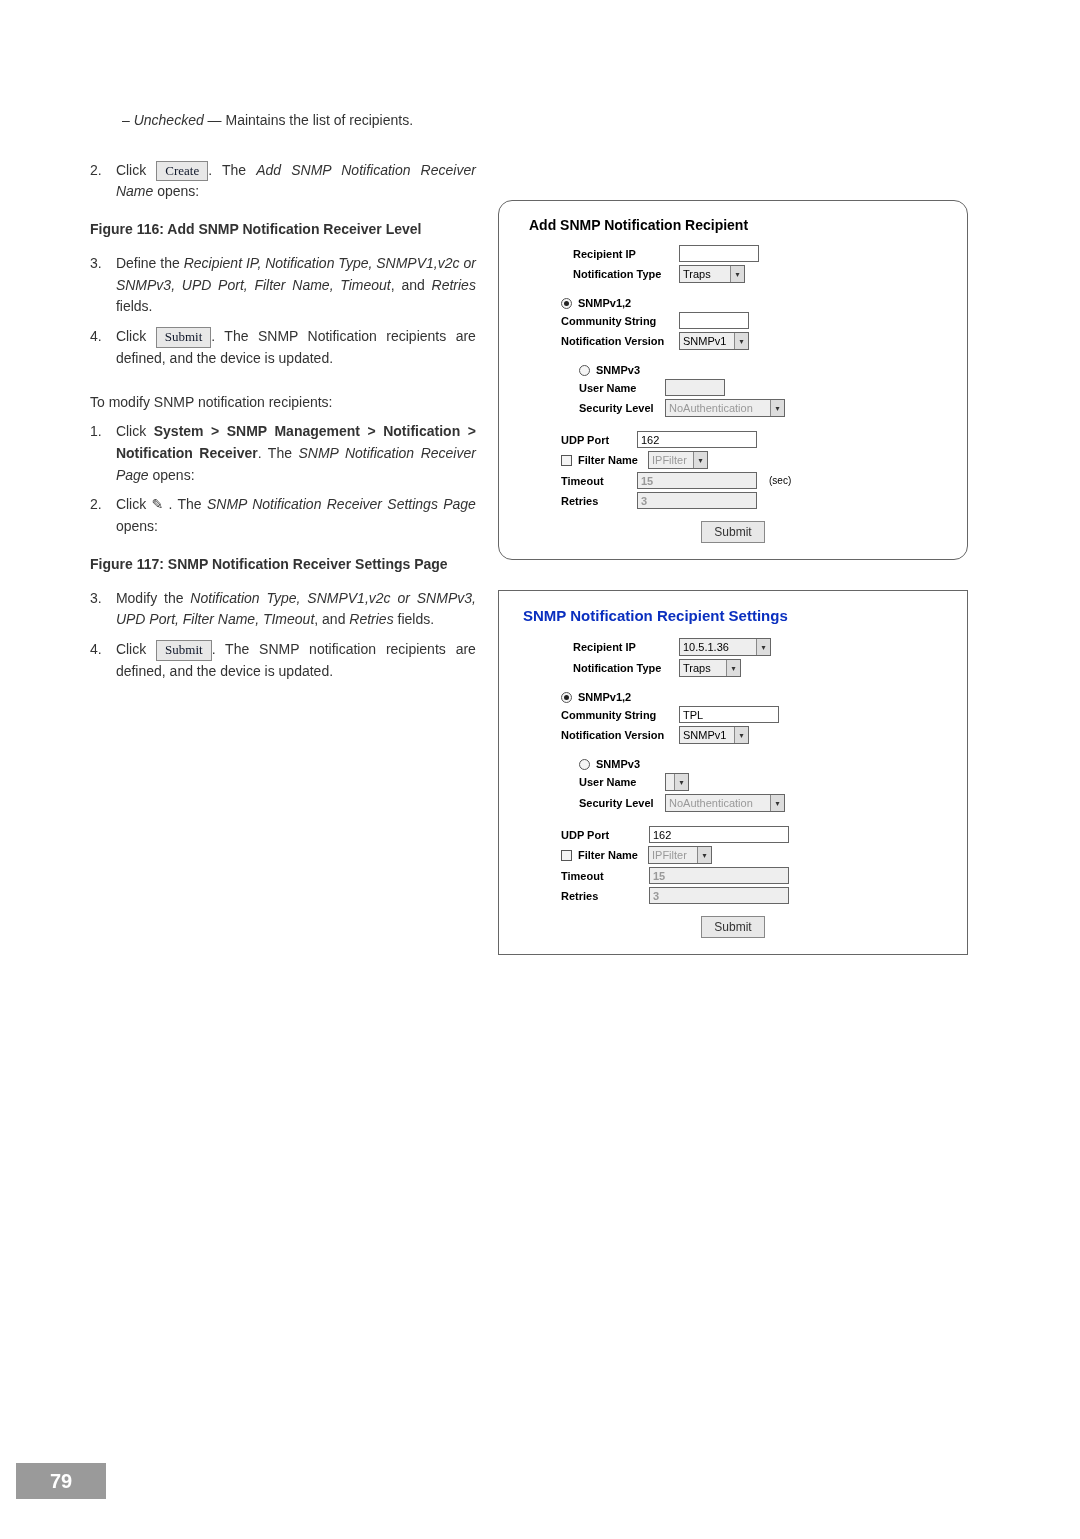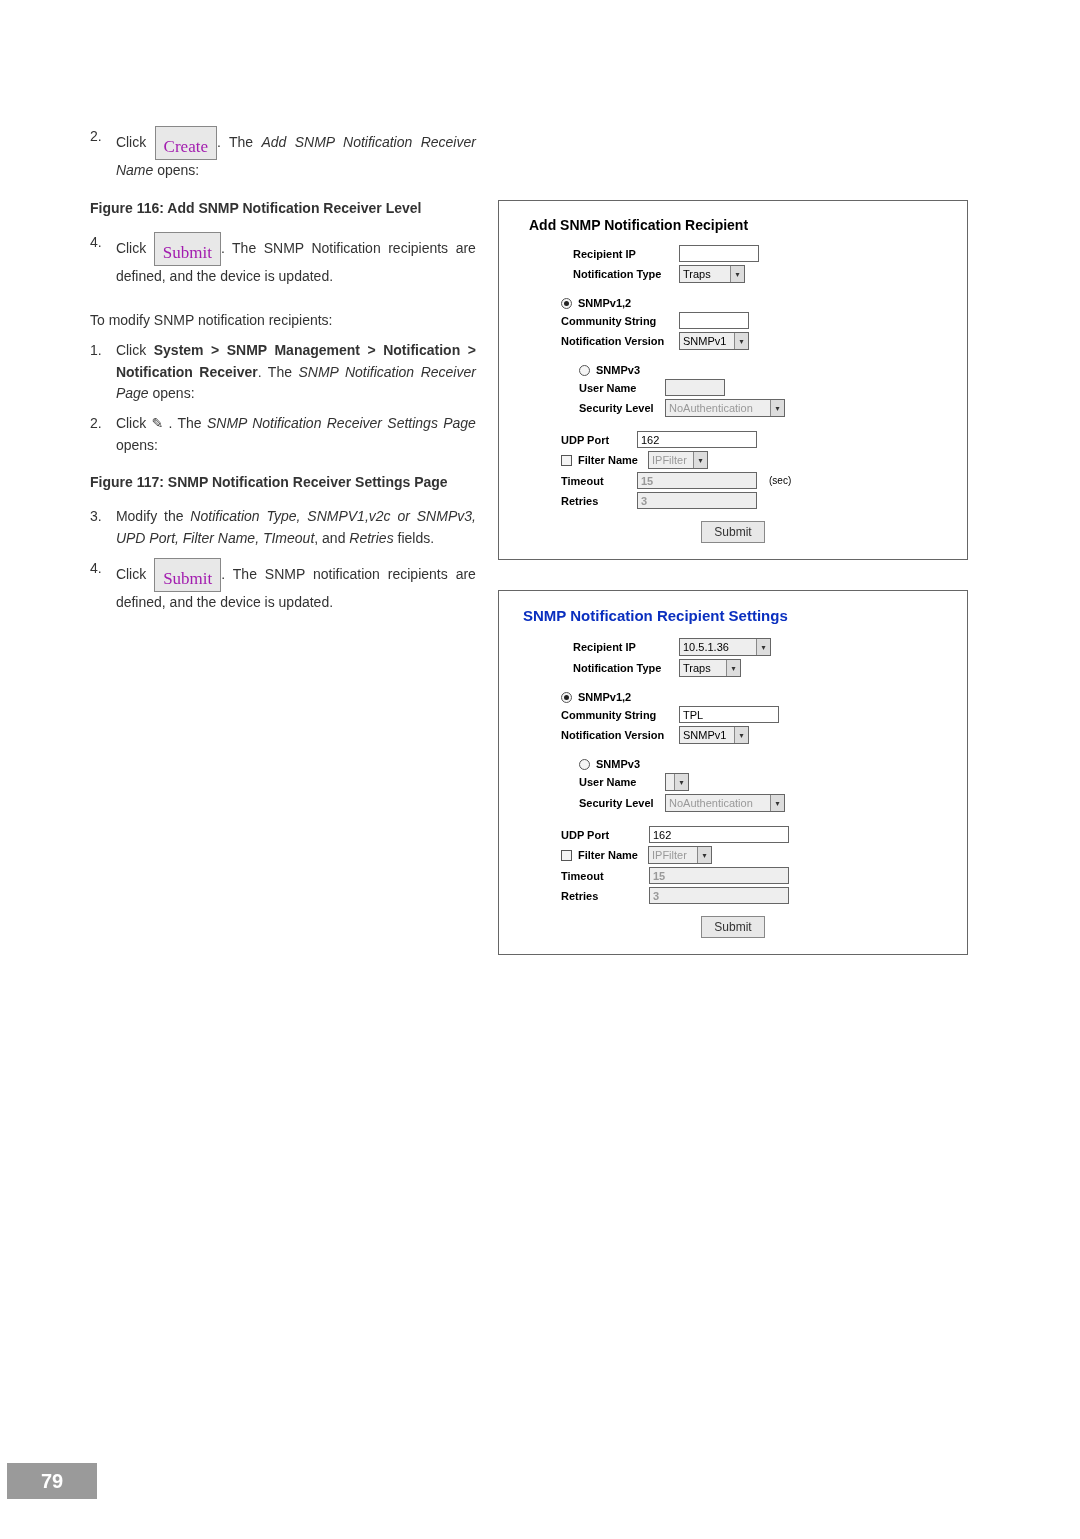--- a/index.html
+++ b/index.html
@@ -42,24 +42,24 @@
   .list-body {
     display: inline-block;
     width: 360px;
     vertical-align: top;
     text-align: justify;
   }
   .btn-inline {
     display: inline-block;
     border: 1px solid #888;
     background: #e8e8e8;
-    padding: 10px 8px 2px 8px;
+    padding: 1px 8px 2px 8px;
     font-family: "Times New Roman", serif;
-    font-size: 17px;
-    color: #a21caf;
+    font-size: 13px;
+    color: #0f172a;
     vertical-align: middle;
     line-height: 1.2;
   }
   .figure-cap {
     font-weight: bold;
     margin-top: 18px;
     margin-bottom: 16px;
     font-size: 14px;
   }
   .dash-item {
@@ -165,51 +165,60 @@
     background: #f5f5f5;
     vertical-align: middle;
   }
   .pencil-icon {
     display: inline-block;
     font-size: 14px;
     transform: rotate(0deg);
   }
   .pg-badge {
     position: absolute;
-    left: 7px;
+    left: 16px;
     bottom: 40px;
     width: 90px;
     height: 36px;
     background: #9a9a9a;
     color: #fff;
     font-weight: bold;
     font-size: 20px;
     display: flex;
     align-items: center;
     justify-content: center;
   }
   .sec-unit { font-size: 10px; margin-left: 6px; }
 </style>
 </head>
 <body>
 
 <div class="content-area">
 
   <div class="left-col">
 
+    <div class="dash-item line">
+      – <span class="italic">Unchecked</span><span> — Maintains the list of recipients.</span>
+    </div>
 
     <div class="line gap-small">
       <span class="list-num">2.</span>
       <span class="list-body">
         <span>Click </span><span class="btn-inline">Create</span><span>. The </span><span class="italic">Add SNMP Notification Receiver Name</span><span> opens:</span>
       </span>
     </div>
 
     <div class="figure-cap">Figure 116: Add SNMP Notification Receiver Level</div>
 
+    <div class="line">
+      <span class="list-num">3.</span>
+      <span class="list-body">
+        <span>Define the </span><span class="italic">Recipient IP, Notification Type, SNMPV1,v2c or SNMPv3, UPD Port, Filter Name, Timeout</span><span>, and </span><span class="italic">Retries</span><span> fields.</span>
+      </span>
+    </div>
 
     <div class="line">
       <span class="list-num">4.</span>
       <span class="list-body">
         <span>Click </span><span class="btn-inline">Submit</span><span>. The SNMP Notification recipients are defined, and the device is updated.</span>
       </span>
     </div>
 
     <div class="line gap-med">To modify SNMP notification recipients:</div>
 
@@ -240,21 +249,21 @@
       <span class="list-num">4.</span>
       <span class="list-body">
         <span>Click </span><span class="btn-inline">Submit</span><span>. The SNMP notification recipients are defined, and the device is updated.</span>
       </span>
     </div>
 
   </div>
 
   <div class="right-col">
 
-    <div class="panel" style="margin-top: 90px;">
+    <div class="panel" style="margin-top: 90px; border-radius: 14px;">
       <div class="panel-title">Add SNMP Notification Recipient</div>
 
       <div class="group-indent1">
         <div class="frow">
           <span class="flabel" style="width:100px">Recipient IP</span>
           <input class="finput" style="width: 80px;" value="">
         </div>
         <div class="frow">
           <span class="flabel" style="width:100px">Notification Type</span>
           <span class="fselect" style="width:66px">

